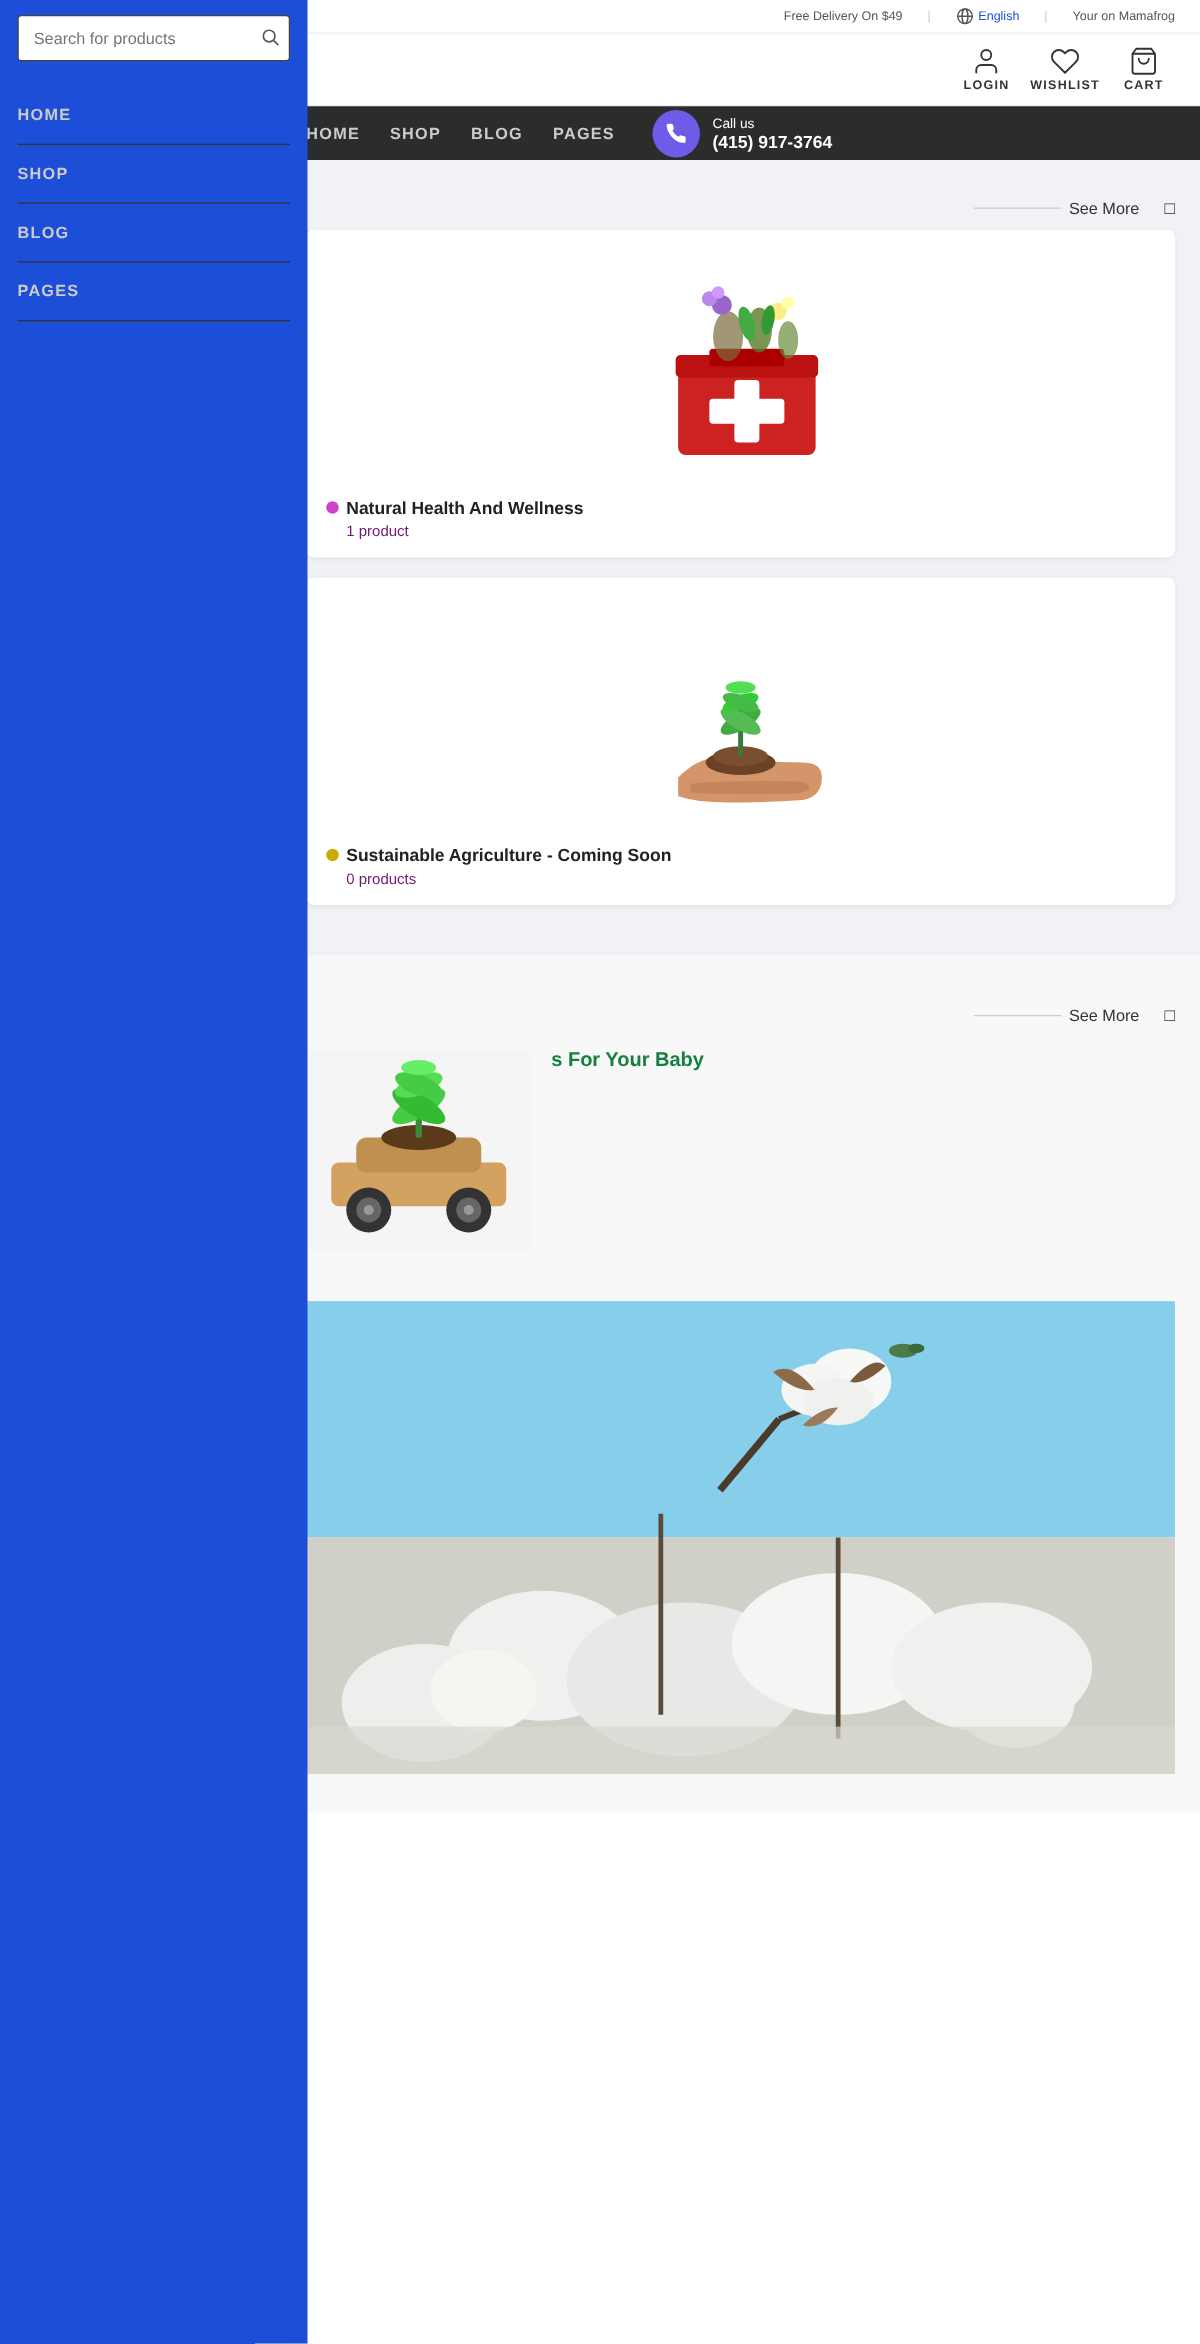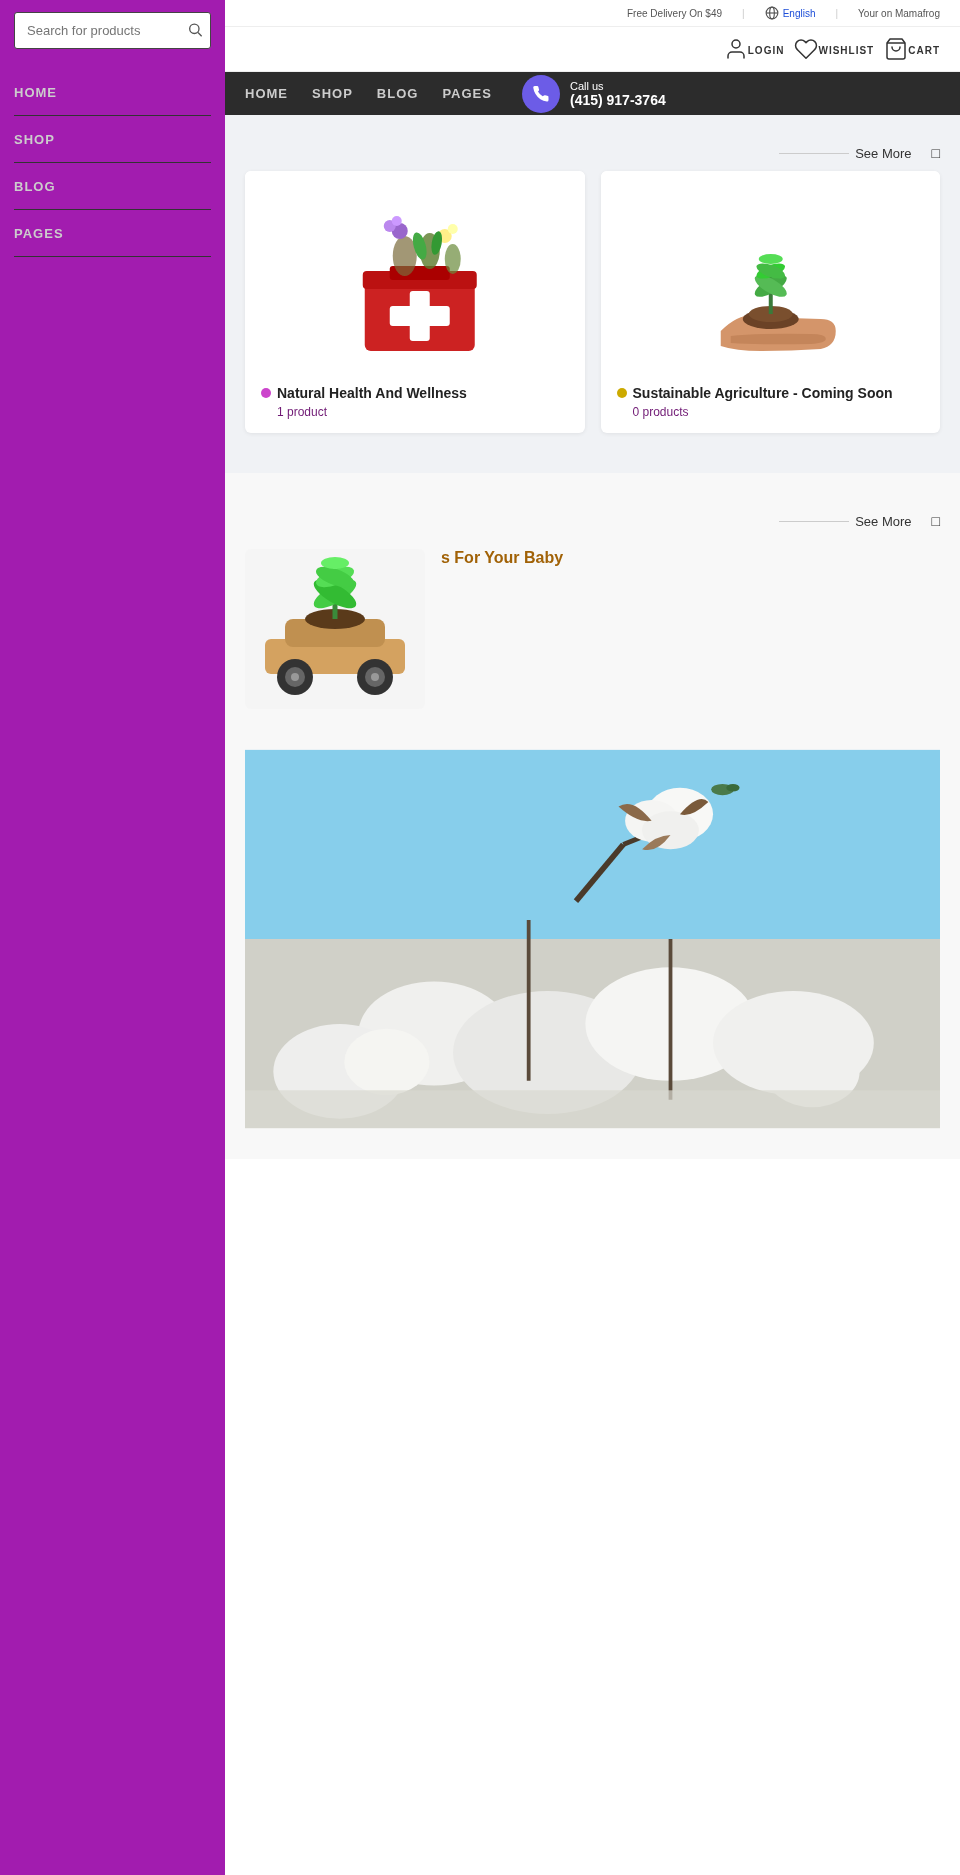--- a/index.html
+++ b/index.html
@@ -2,23 +2,23 @@
 <html><head>
   <meta charset="utf-8">
   <style>
     * { margin: 0; padding: 0; box-sizing: border-box; }
     body { font-family: Arial, sans-serif; background: #f0f2f5; width: 960px; min-height: 1875px; overflow-x: hidden; position: relative; }
 
     
     .sidebar-overlay {
       position: absolute;
       top: 0; left: 0;
-      width: 225px;
+      width: 246px;
       height: 100%;
-      background: #a21caf;
+      background: #1d4ed8;
       z-index: 100;
     }
     .sidebar-close {
       position: absolute;
       top: 10px; right: 12px;
       color: #fff;
       font-size: 20px;
       cursor: pointer;
       width: 28px; height: 28px;
       display: flex; align-items: center; justify-content: center;
@@ -92,21 +92,21 @@
     
     .header-icons {
       display: flex;
       justify-content: flex-end;
       padding: 10px 20px;
       gap: 10px;
       border-bottom: 1px solid #eee;
     }
     .header-icon-item {
       display: flex;
-      flex-direction: row;
+      flex-direction: column;
       align-items: center;
       cursor: pointer;
       min-width: 50px;
     }
     .header-icon-item svg {
       width: 24px; height: 24px;
       stroke: #333;
       fill: none;
       stroke-width: 1.5;
     }
@@ -184,20 +184,21 @@
       text-decoration: none;
       display: flex; align-items: center; gap: 20px;
     }
     .see-more-icon { font-size: 14px; }
 
     
     .category-grid {
       display: flex;
       gap: 16px;
       padding-bottom: 20px;
+      flex-direction: column;
     }
     .category-card {
       background: #fff;
       border-radius: 6px;
       overflow: hidden;
       flex: 1;
       box-shadow: 0 1px 4px rgba(0,0,0,0.07);
     }
     .category-card-img {
       width: 100%;
@@ -250,21 +251,21 @@
       align-items: center;
       justify-content: center;
       overflow: hidden;
     }
     .blog-text {
       flex: 1;
     }
     .blog-title {
       font-size: 16px;
       font-weight: bold;
-      color: #a16207;
+      color: #15803d;
       margin-bottom: 8px;
     }
     .blog-excerpt {
       font-size: 13px;
       color: #555;
       line-height: 1.5;
     }
   </style>
 </head>
 <body>

